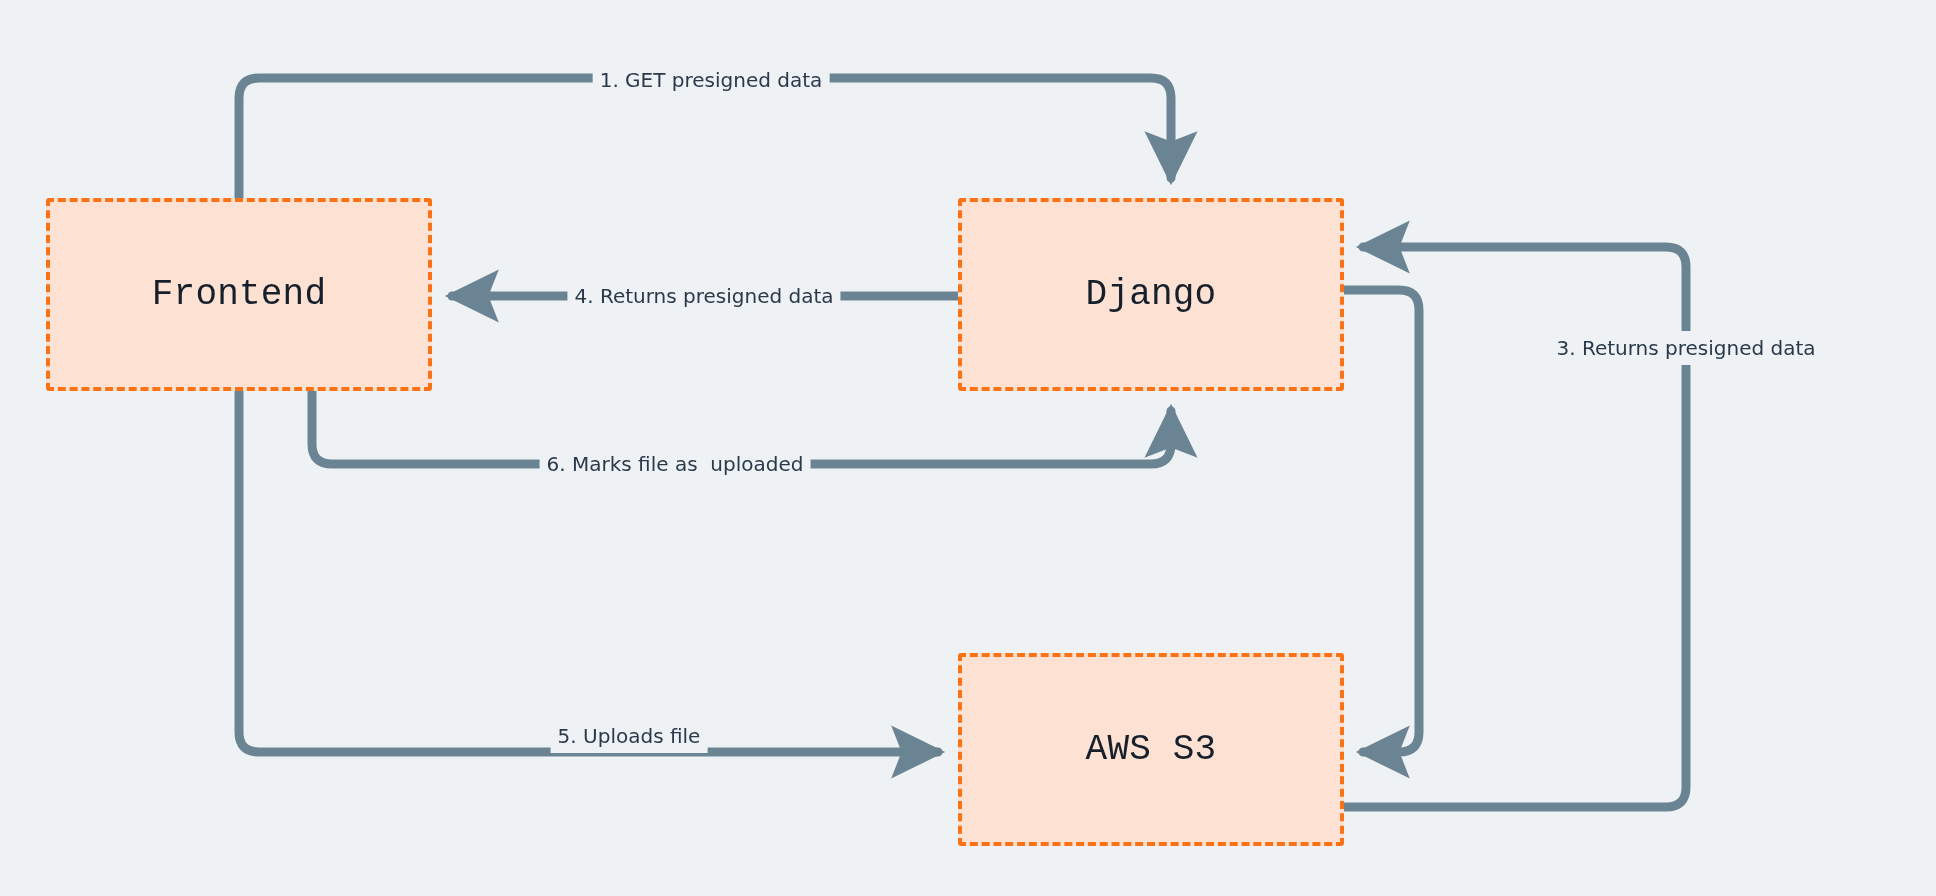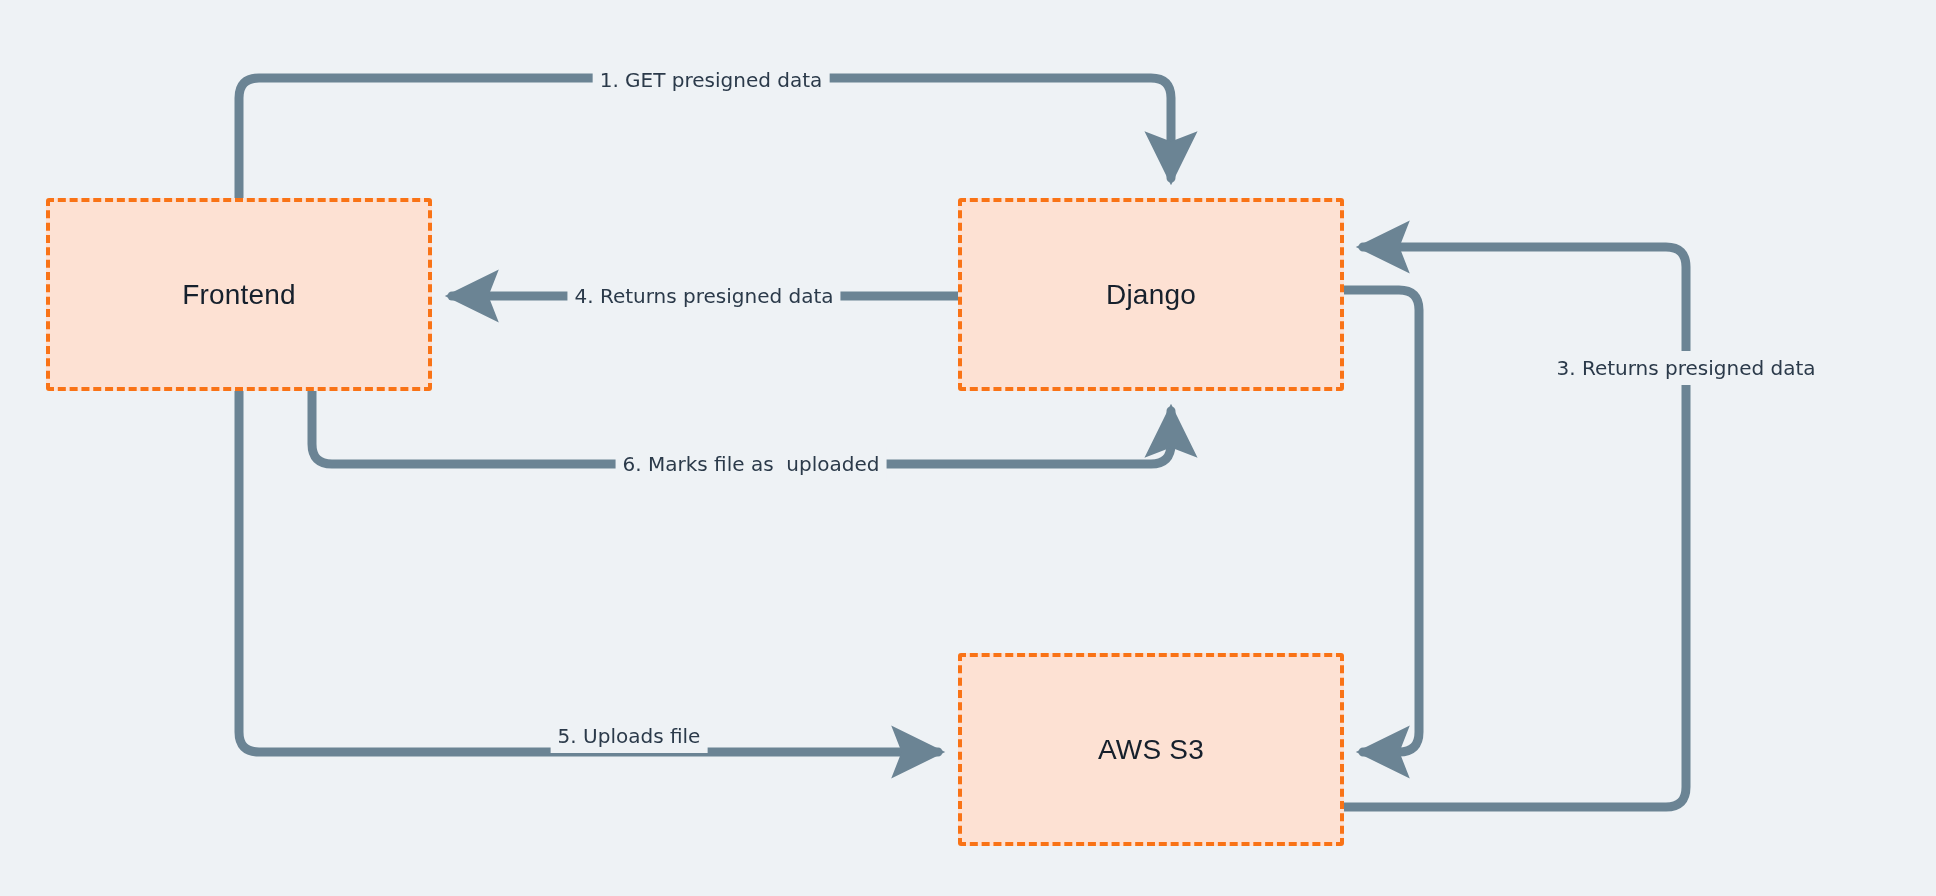--- a/index.html
+++ b/index.html
@@ -28,22 +28,22 @@
     position: absolute;
     box-sizing: border-box;
     background: #fde1d3;
     border: 4px dashed #f97316;
     border-radius: 3px;
     display: flex;
     align-items: center;
     justify-content: center;
   }
   .node-label {
-    font-family: Liberation Sans, sans-serif;
-    font-size: 28px;
+    font-family: Liberation Mono, monospace;
+    font-size: 36px;
     color: #16202c;
     letter-spacing: 0.2px;
     white-space: pre;
   }
   .edge-label {
     position: absolute;
     font-family: "DejaVu Sans", sans-serif;
     font-size: 20px;
     color: #2b3a4a;
     background: #eef2f5;
@@ -52,24 +52,24 @@
     line-height: 34px;
     transform: translate(-50%, -50%);
   }
   
   #node-frontend { left: 46px;  top: 198px; width: 386px; height: 193px; }
   #node-django   { left: 958px; top: 198px; width: 386px; height: 193px; }
   #node-awss3    { left: 958px; top: 653px; width: 386px; height: 193px; }
   
   #label-edge-1 { left: 711px;  top: 80px;  }
   #label-edge-4 { left: 704px;  top: 296px; }
-  #label-edge-6 { left: 751px;  top: 464px; }
+  #label-edge-6 { left: 675px;  top: 464px; }
   #label-edge-5 { left: 629px;  top: 736px; }
   #label-edge-2 { left: 1419px; top: 511px; }
-  #label-edge-3 { left: 1686px; top: 368px; }
+  #label-edge-3 { left: 1686px; top: 348px; }
 </style>
 </head>
 <body>
 
 <div id="diagram-root">
 
   <svg id="wire-layer" viewBox="0 0 1936 896" width="1936" height="896" xmlns="http://www.w3.org/2000/svg">
     <defs>
       <marker id="arrowhead" markerWidth="7" markerHeight="7" refX="5.2" refY="3.5" orient="auto" markerUnits="strokeWidth">
         <path d="M0,0.55 L6,3.5 L0,6.45 L1.15,3.5 Z" fill="#6b8494"></path>

